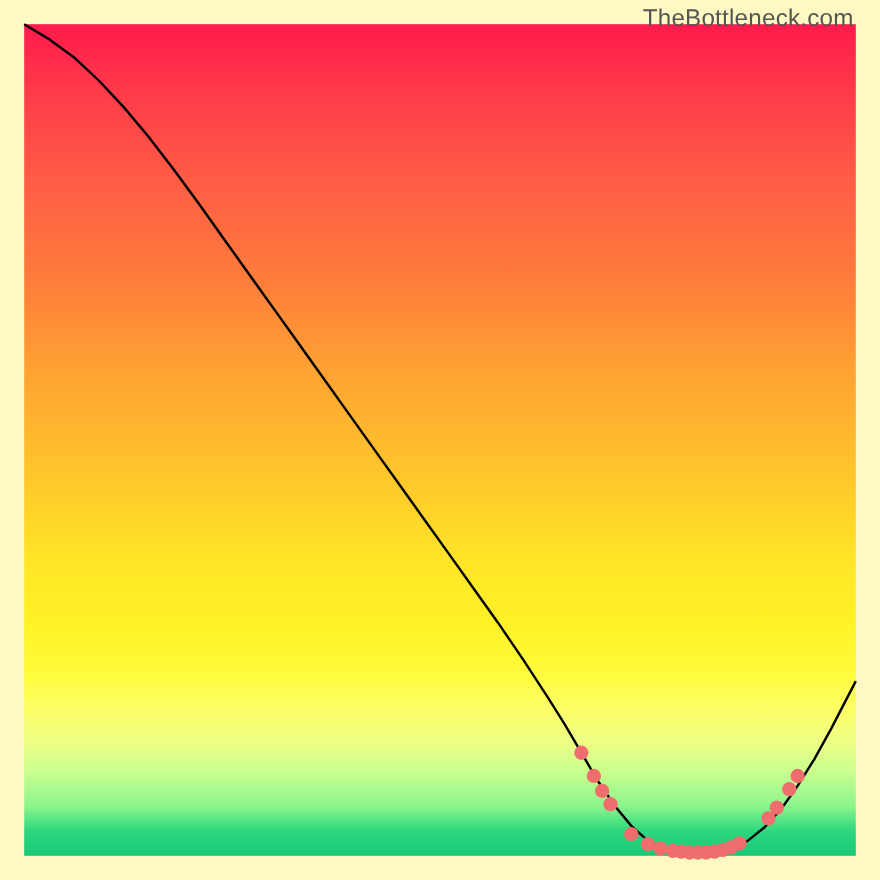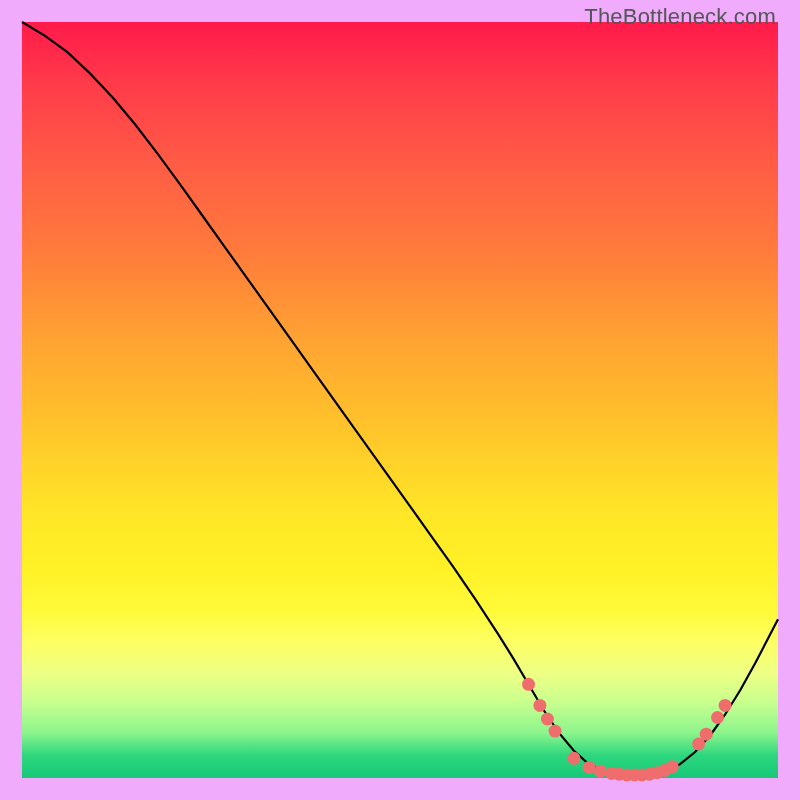--- a/index.html
+++ b/index.html
@@ -8,21 +8,21 @@
     width: 800px;
     height: 800px;
     background: #000;
     font-family: Arial, Helvetica, sans-serif;
     overflow: hidden;
   }
   .frame {
     position: relative;
     width: 800px;
     height: 800px;
-    background: #f0abfc;
+    background: #fef9c3;
   }
   .plot {
     position: absolute;
     left: 22px;
     top: 22px;
     width: 756px;
     height: 756px;
     background: linear-gradient(
       to bottom,
       #ff1a4b 0%,

